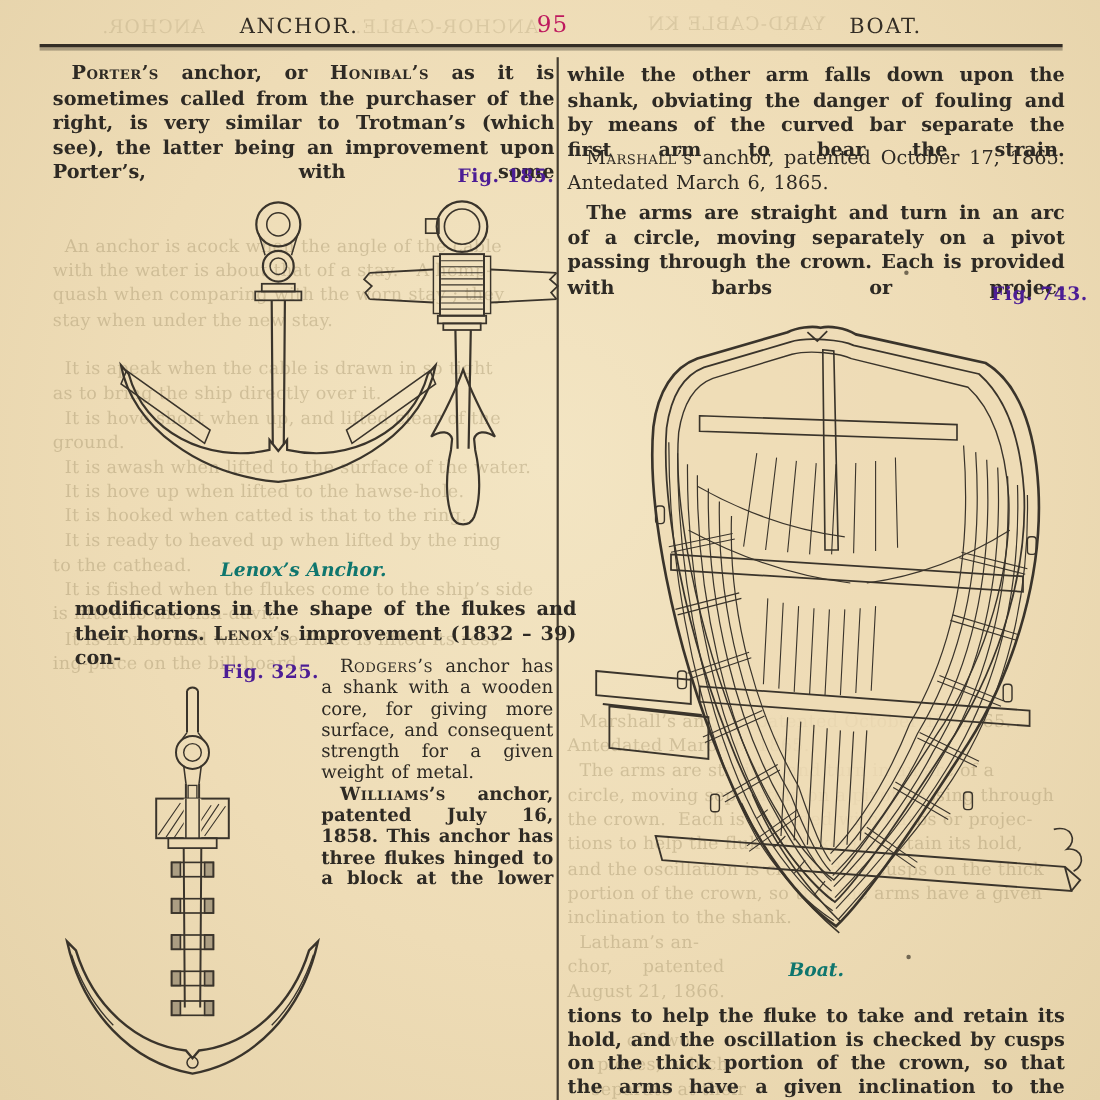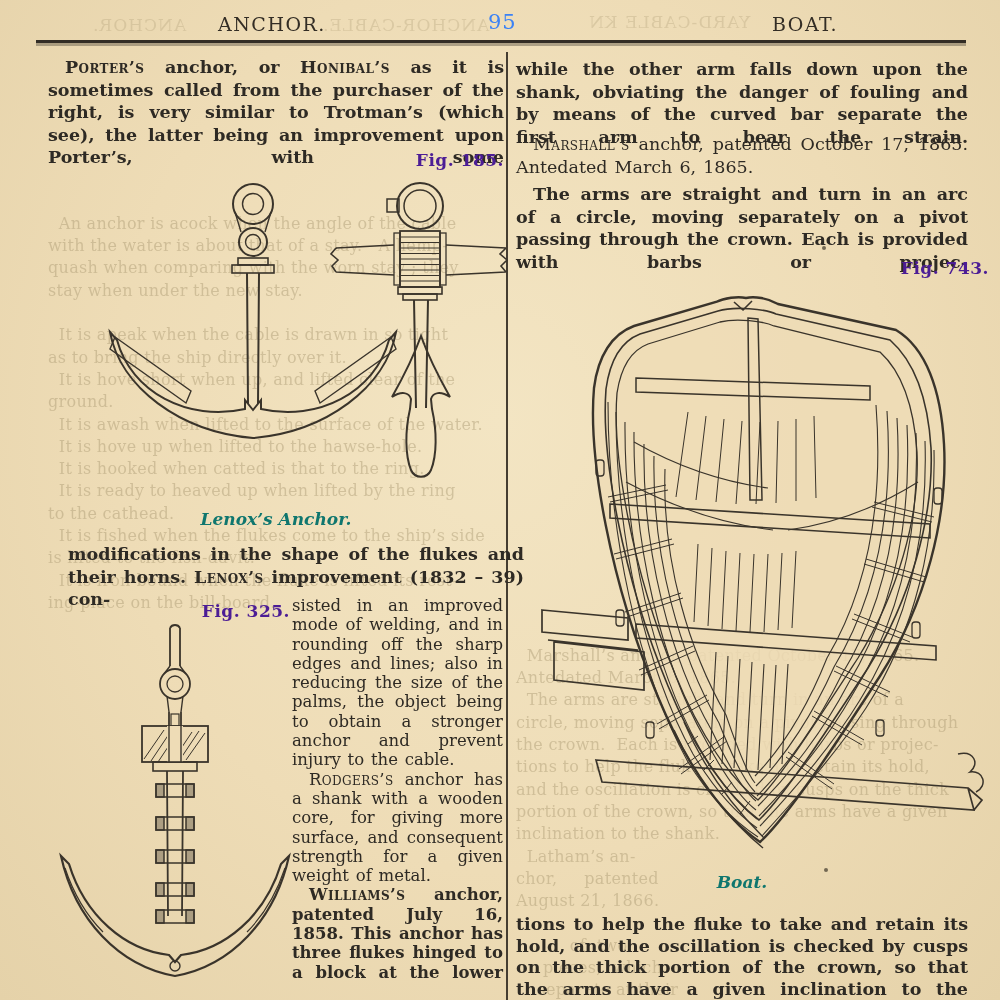--- a/index.html
+++ b/index.html
@@ -3,21 +3,21 @@
 <meta charset="utf-8">
 <style>
   html,body{margin:0;padding:0;}
   body{width:1000px;height:1000px;overflow:hidden;position:relative;
        font-family:"DejaVu Serif","Liberation Serif",serif;
        background:radial-gradient(ellipse at 50% 42%, #f3e5c3 0%, #eedcb6 55%, #e5d2a9 100%);
        color:#2e2a24;}
   .abs{position:absolute;}
   
   .running{font-size:19px;letter-spacing:1.5px;color:#332d25;}
-  .pageno{font-size:21px;letter-spacing:1px;color:#3b82f6;}
+  .pageno{font-size:21px;letter-spacing:1px;color:#be185d;}
   .rule-h{position:absolute;left:36px;top:40px;width:930px;height:3px;background:#332d25;box-shadow:0 3px 0 rgba(51,45,37,.35);}
   .rule-v{position:absolute;left:506px;top:52px;width:2px;height:948px;background:#453d31;}
   
   .para{position:absolute;font-size:17.5px;line-height:22.5px;text-align:justify;word-spacing:1.5px;color:#2e2a24;}
   .narrow{font-size:16.5px;line-height:19.3px;}
   .indent{text-indent:17px;}
   .jlast{text-align-last:justify;font-weight:bold;}
   .sc{font-variant:small-caps;letter-spacing:.4px;}
   .figlabel{position:absolute;font-weight:bold;font-size:17px;letter-spacing:.5px;text-align:right;color:#4c1d95;}
   .caption{position:absolute;font-weight:bold;font-style:italic;font-size:17px;text-align:center;color:#0f766e;}
@@ -129,21 +129,20 @@
           <rect x="101" y="286" width="8" height="13" fill="#5f574a" fill-opacity=".45"></rect>
           <rect x="131" y="286" width="8" height="13" fill="#5f574a" fill-opacity=".45"></rect>
       </g>
       <path stroke-width="2.2" d="M6,232 C20,296 64,342 120,352 C176,342 220,296 234,232 L226,240 C210,292 170,326 126,331 L120,338 L114,331 C70,326 30,292 14,240 Z"></path>
       <path stroke-width="1.2" d="M10,244 C18,268 30,290 48,308 M230,244 C222,268 210,290 192,308"></path>
       <circle cx="120" cy="342" r="5" stroke-width="1.4"></circle>
     </g>
   </svg>
 
   <div class="abs" style="left:292px;top:596px;width:211px;">
-    <p class="mb para narrow" style="position:static;">sisted in an improved mode of welding, and in rounding off the sharp edges and lines; also in reducing the size of the palms, the object being to obtain a stronger anchor and prevent injury to the cable.</p>
     <p class="mb para narrow indent" style="position:static;">
       <span class="sc">Rodgers’s</span><span> anchor has a shank with a wooden core, for giving more surface, and consequent strength for a given weight of metal.</span>
     </p>
     <p class="mb para narrow indent jlast" style="position:static;">
       <span class="sc">Williams’s</span><span> anchor, patented July 16, 1858.  This anchor has three flukes hinged to a block at the lower</span>
     </p>
   </div>
 </div>
 
 <div>

